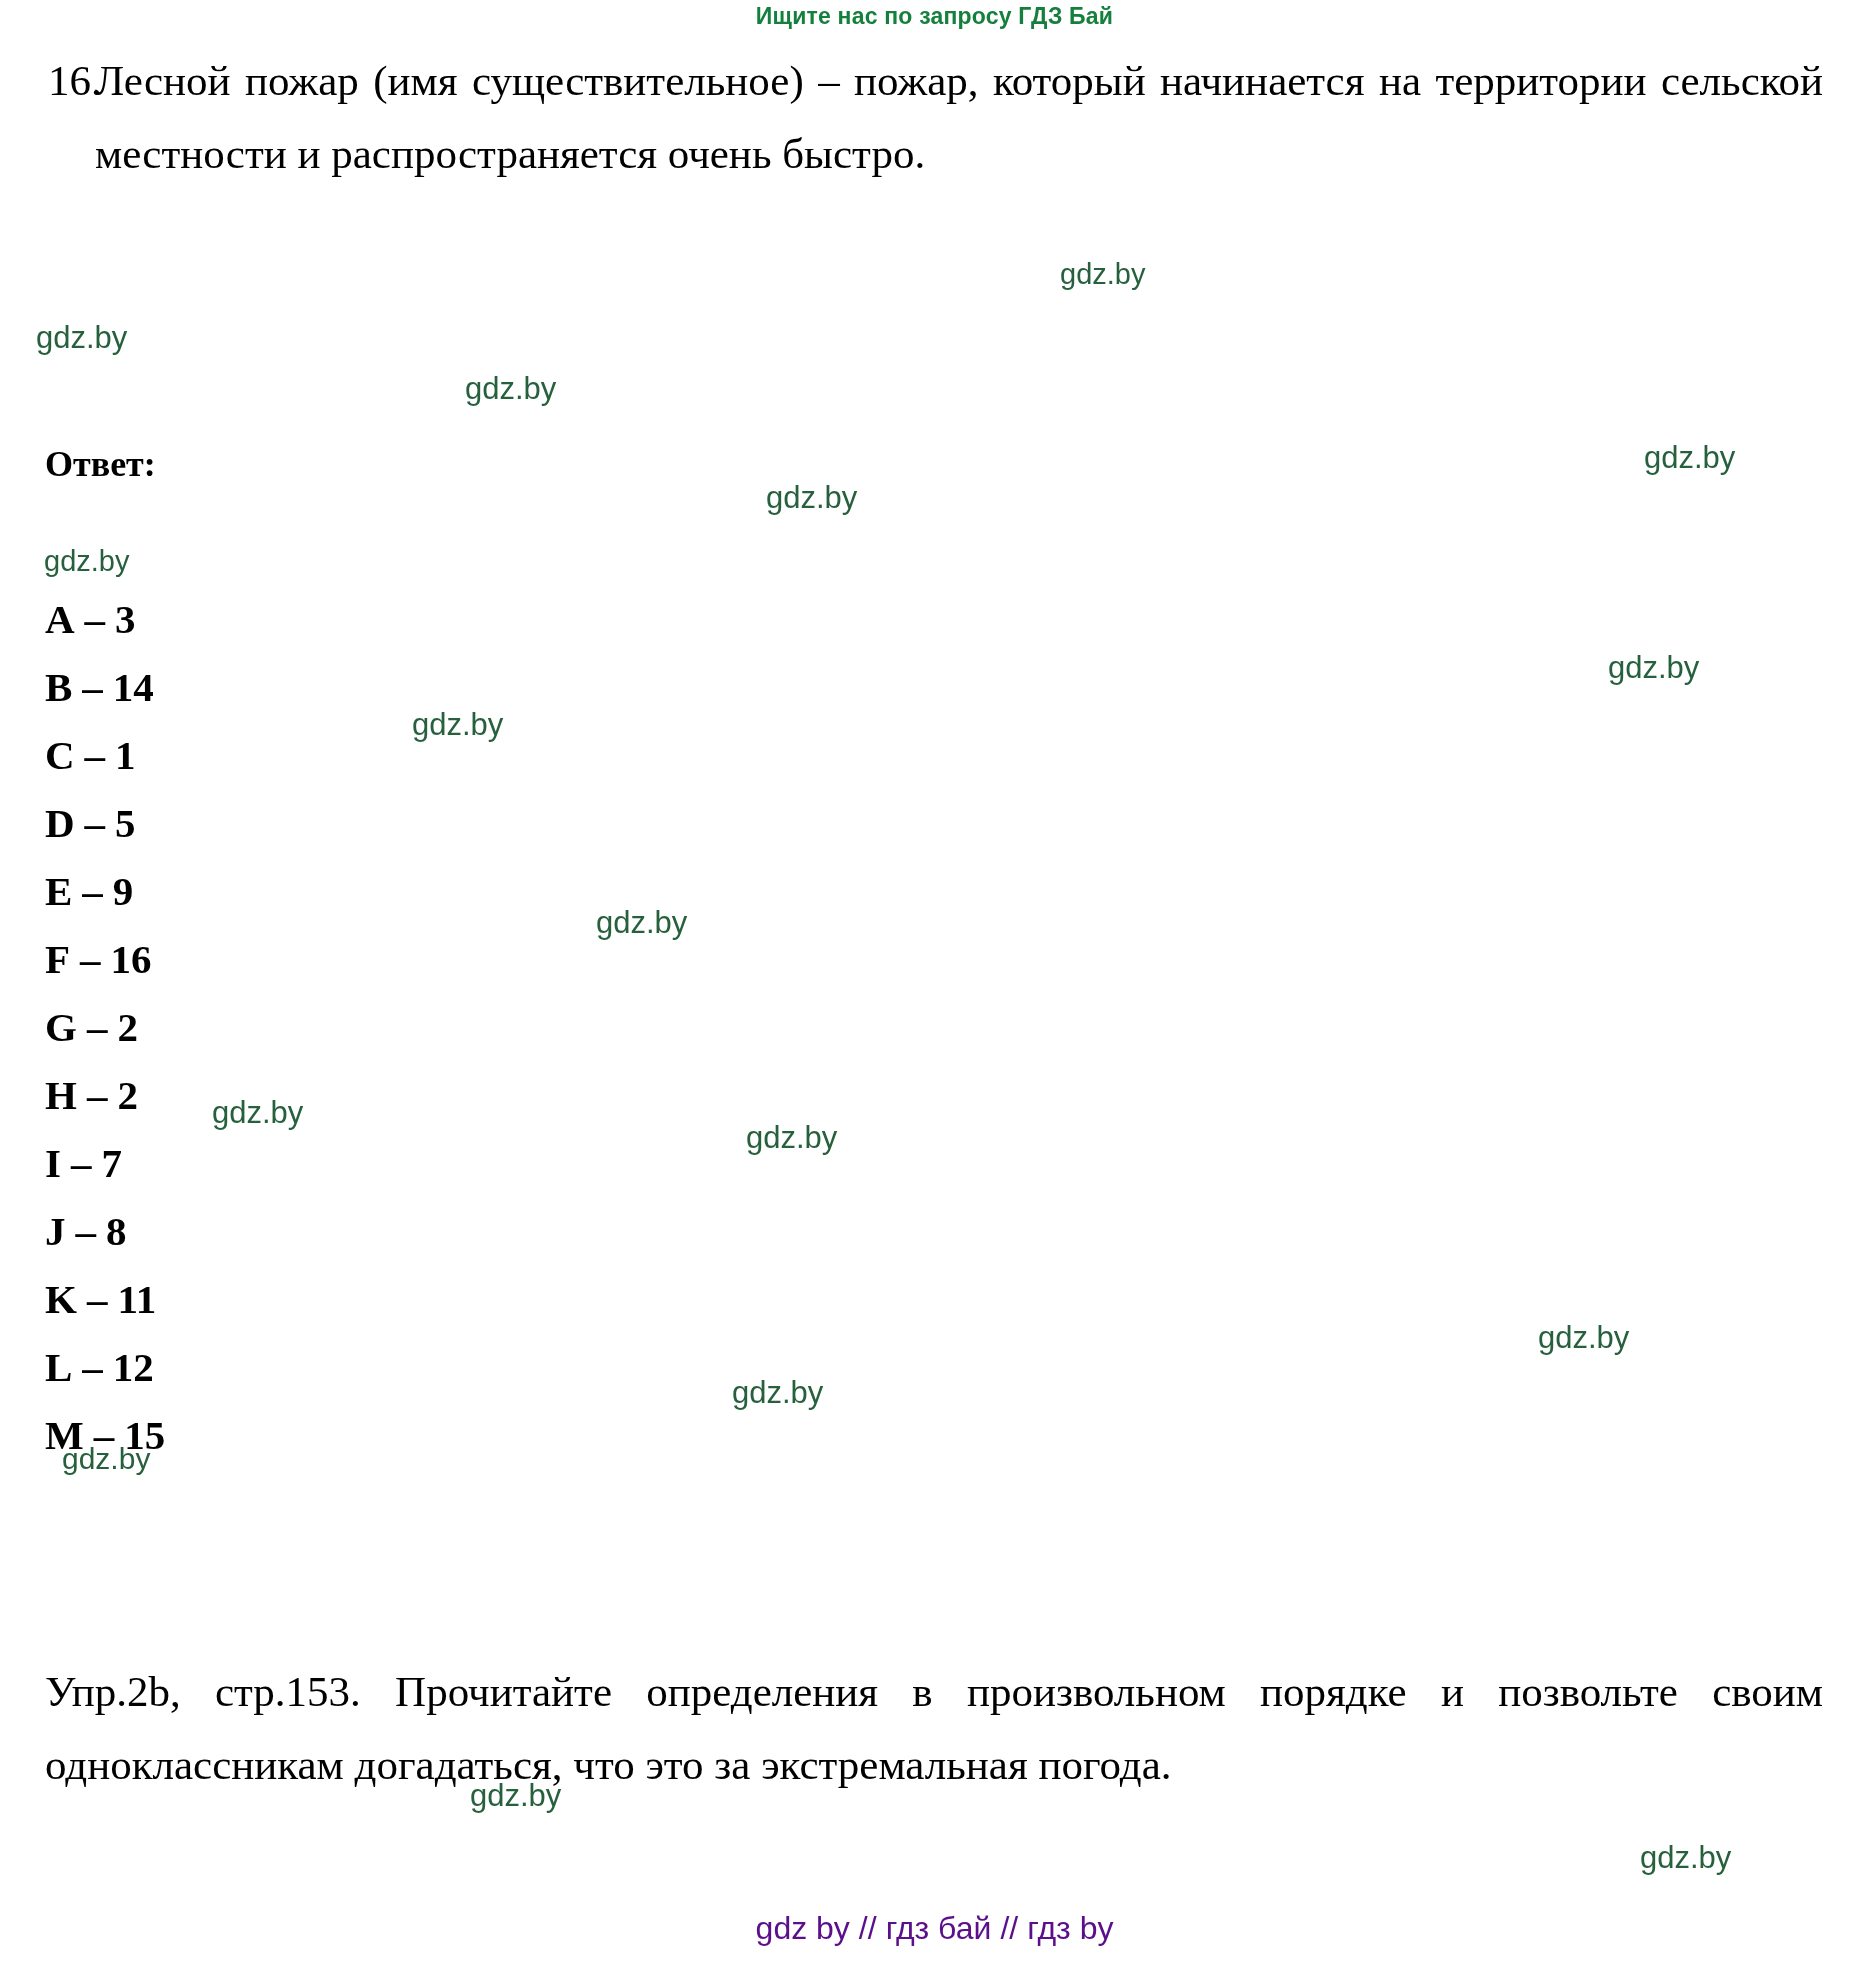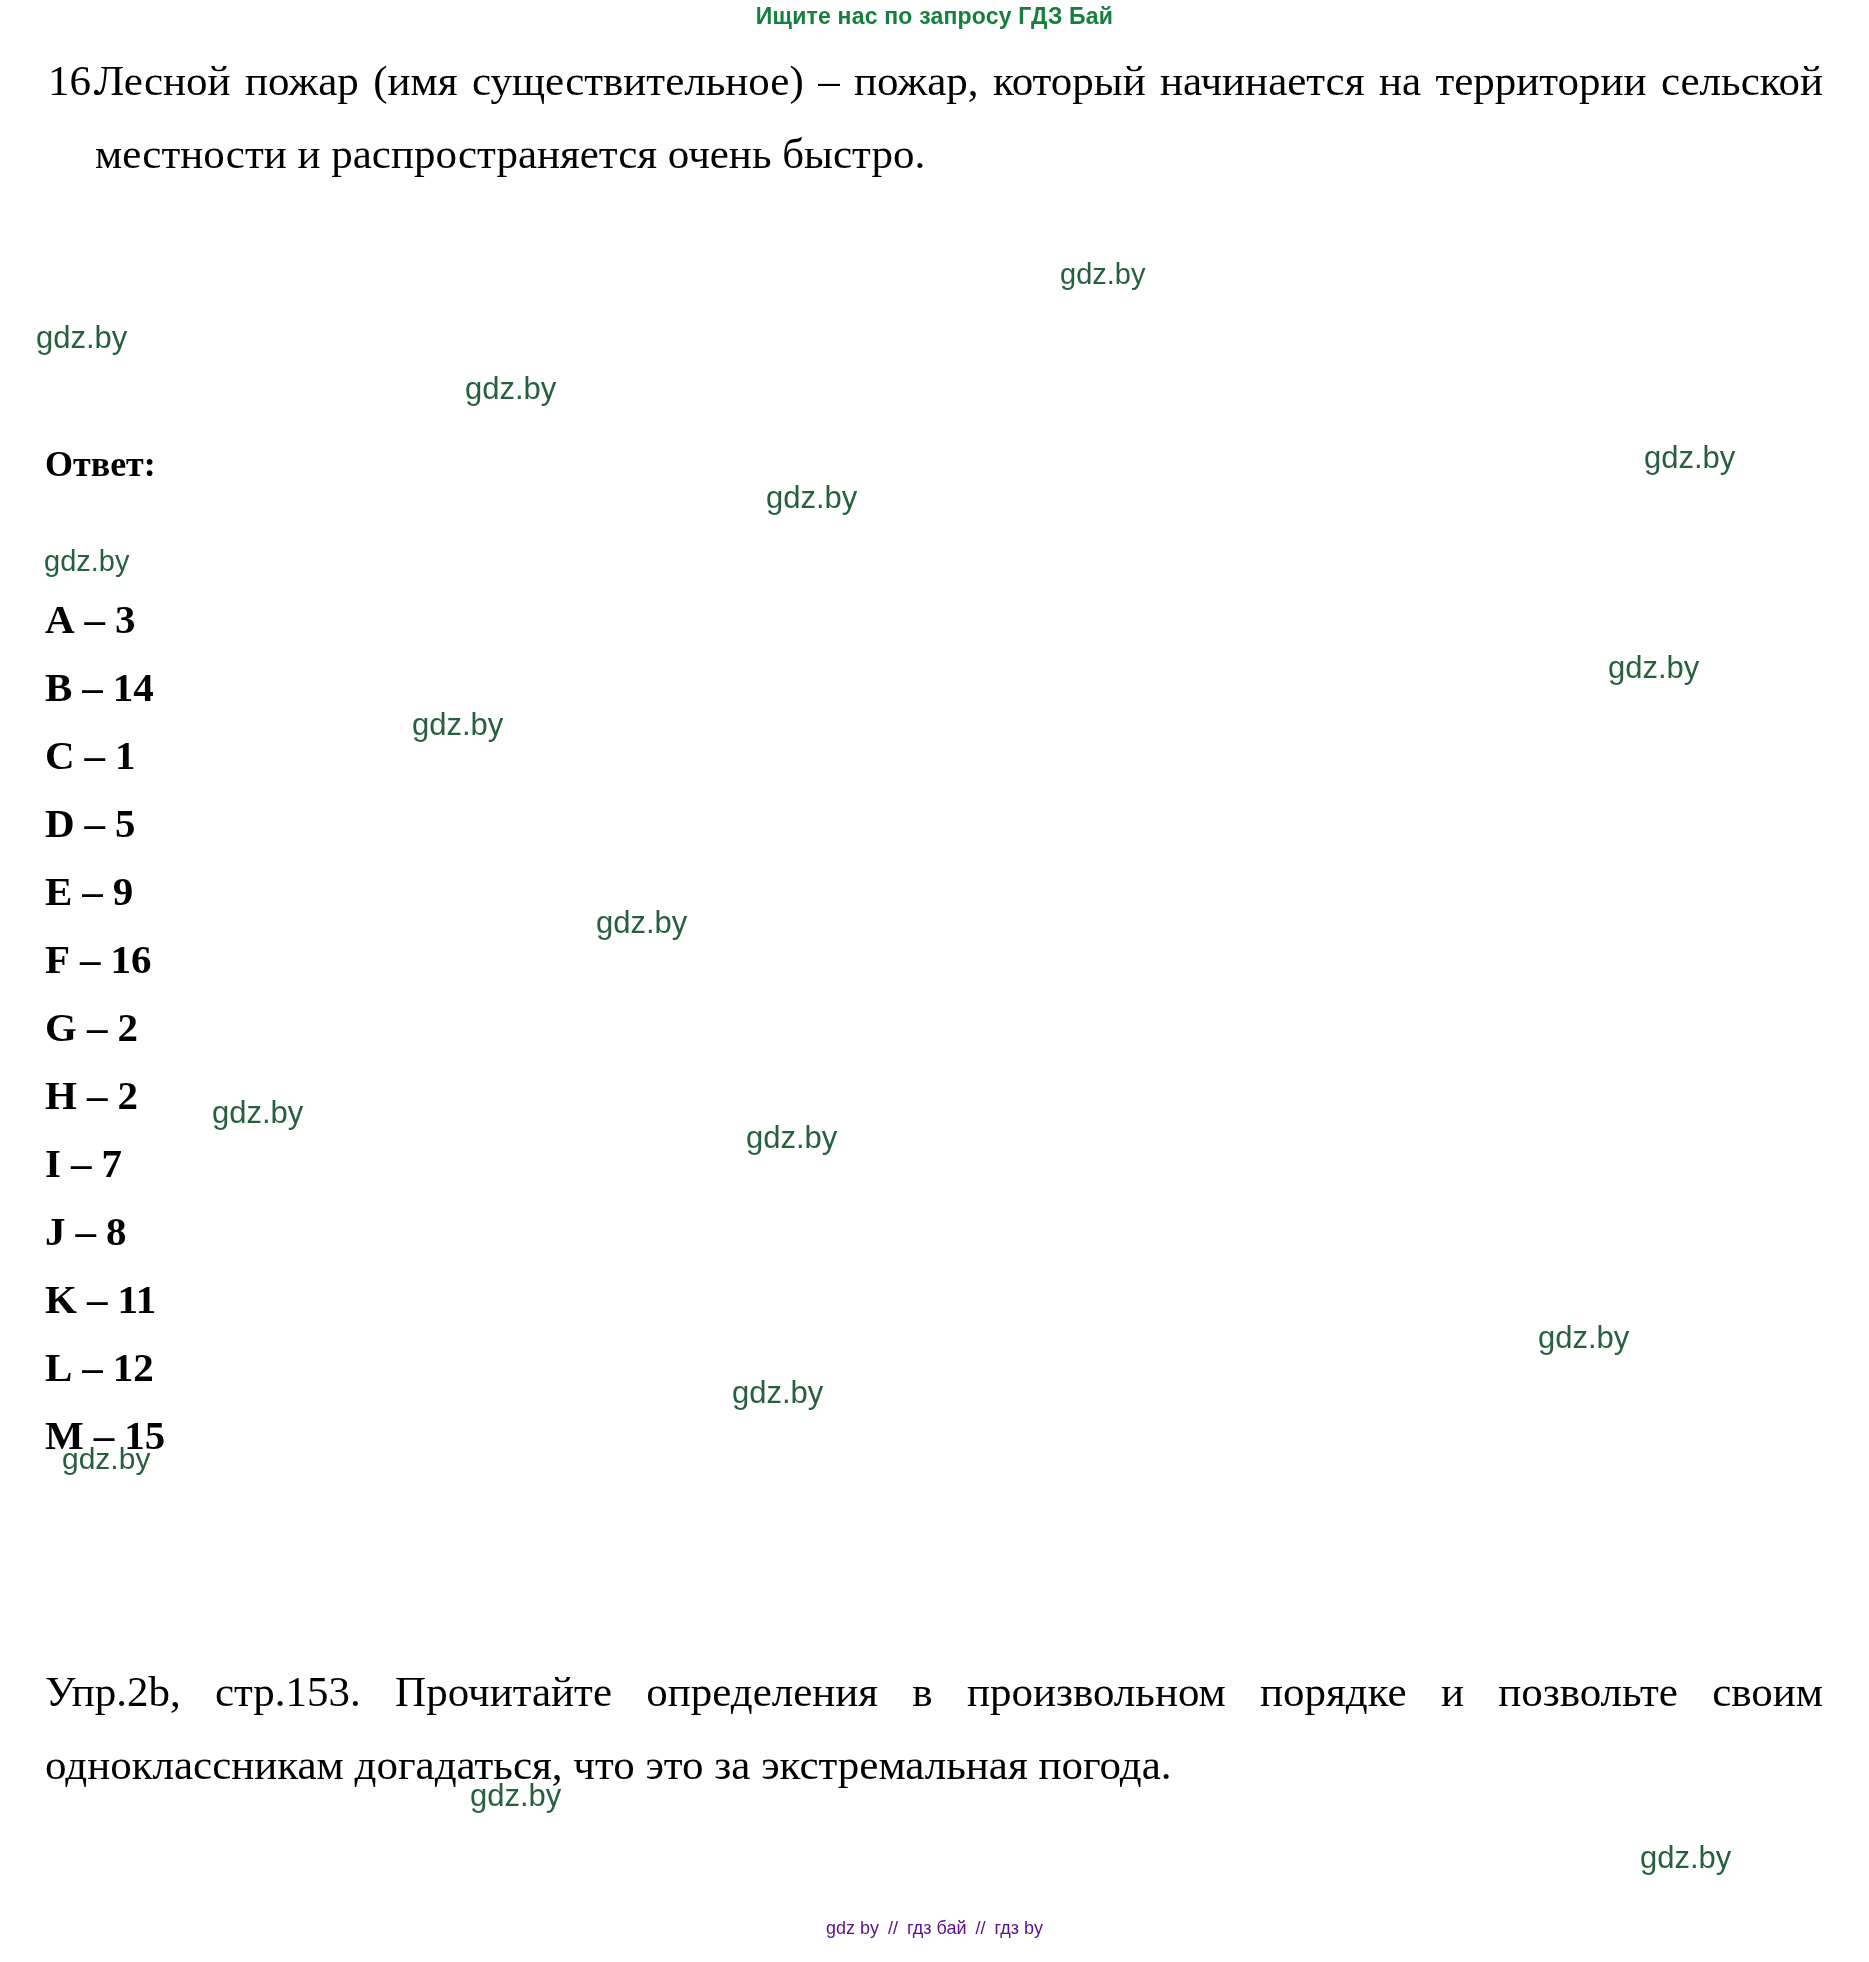--- a/index.html
+++ b/index.html
@@ -106,21 +106,21 @@
   }
 
   
   .footer-line {
     position: absolute;
     left: 0;
     top: 1912px;
     width: 1869px;
     text-align: center;
     font-family: "Liberation Sans", "DejaVu Sans", sans-serif;
-    font-size: 18px;
+    font-size: 32px;
     line-height: 32px;
     white-space: nowrap;
   }
   .footer-line .sep { padding: 0 9px; }
 
   
   .wm {
     position: absolute;
     font-family: "Liberation Sans", "DejaVu Sans", sans-serif;
     color: #14532d;

